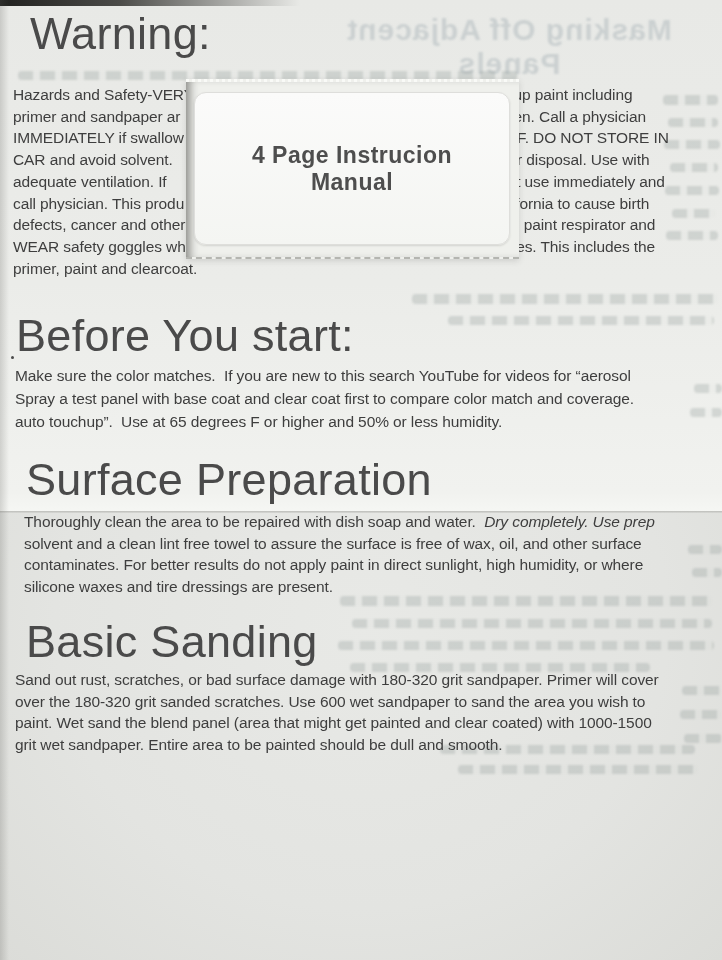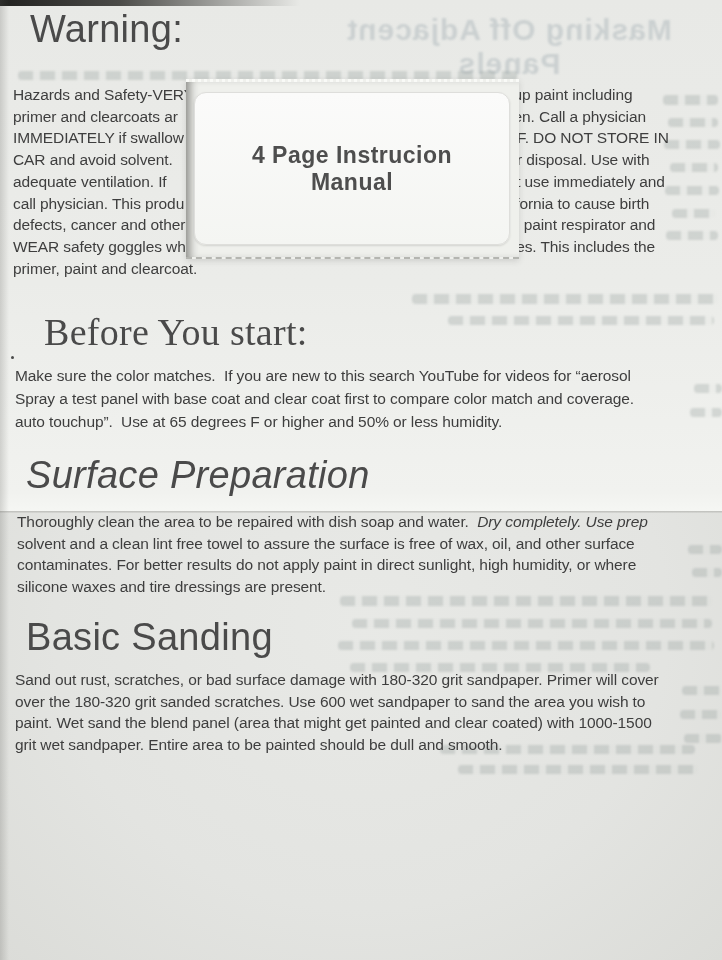--- a/index.html
+++ b/index.html
@@ -21,35 +21,35 @@
     background:linear-gradient(90deg,rgba(90,90,86,.22),rgba(90,90,86,0));z-index:4;}
 
   
   .ghost-heading{position:absolute;left:300px;top:13px;width:418px;z-index:1;
     font-size:30px;font-weight:700;letter-spacing:1px;color:#c6cccd;text-align:center;
     transform:scaleX(-1);filter:blur(.8px);opacity:.85;}
   .ghost-line{position:absolute;z-index:1;border-radius:4px;filter:blur(1.1px);
     background:repeating-linear-gradient(90deg,rgba(145,155,152,.30) 0 15px,rgba(145,155,152,.02) 15px 22px);}
 
   
-  .h1{position:absolute;z-index:3;font-size:38px;font-weight:400;color:#4a4a4a;letter-spacing:.3px;white-space:pre;}
+  .h1{position:absolute;z-index:3;font-size:45px;font-weight:400;color:#4a4a4a;letter-spacing:.3px;white-space:pre;}
   #h-warning{left:30px;top:8px;}
-  #h-before{left:44px;top:310px;font-family:Liberation Serif, serif;}
-  #h-surface{left:26px;top:454px;font-style:italic;}
+  #h-before{left:16px;top:310px;}
+  #h-surface{left:26px;top:454px;}
   #h-sanding{left:26px;top:616px;text-align:center;}
 
   
   .para{position:absolute;z-index:3;font-size:15.5px;letter-spacing:-.1px;color:#3e3e3e;}
   .pline{white-space:pre;}
   #p-warning{left:13px;top:86px;width:660px;}
   #p-warning .pline{position:relative;height:21.72px;}
   .frag-right{position:absolute;left:487px;top:0;white-space:pre;}
   #p-before{left:15px;top:367px;width:695px;}
   #p-before .pline{height:23.2px;}
-  #p-surface{left:17px;top:513px;width:695px;}
+  #p-surface{left:24px;top:513px;width:695px;}
   #p-surface .pline{height:21.7px;}
   #p-sand1{left:15px;top:671px;width:695px;}
   #p-sand1 .pline{height:21.6px;}
   #p-sand2{left:19px;top:769px;width:685px;}
   #p-sand2 .pline{height:21.8px;}
   .ital{font-style:italic;}
   .stray-dot{position:absolute;left:11px;top:356px;width:3px;height:3px;border-radius:50%;
     background:#4a4a4a;z-index:3;}
 
   
@@ -95,21 +95,21 @@
   <div class="ghost-line" style="left:350px;top:663px;width:300px;height:9px"></div>
   <div class="ghost-line" style="left:682px;top:686px;width:40px;height:9px"></div>
   <div class="ghost-line" style="left:680px;top:710px;width:42px;height:9px"></div>
   <div class="ghost-line" style="left:684px;top:734px;width:38px;height:9px"></div>
   <div class="ghost-line" style="left:440px;top:745px;width:255px;height:9px"></div>
   <div class="ghost-line" style="left:458px;top:765px;width:240px;height:9px"></div>
 
   <div class="h1" id="h-warning">Warning:</div>
   <div class="para" id="p-warning">
     <div class="pline"><span>Hazards and Safety-VERY</span><span class="frag-right">h-up paint including</span></div>
-    <div class="pline"><span>primer and clearcoats ar</span><span class="frag-right">dren. Call a physician</span></div>
+    <div class="pline"><span>primer and sandpaper ar</span><span class="frag-right">dren. Call a physician</span></div>
     <div class="pline"><span>IMMEDIATELY if swallow</span><span class="frag-right">20F. DO NOT STORE IN</span></div>
     <div class="pline"><span>CAR and avoid solvent.</span><span class="frag-right">per disposal. Use with</span></div>
     <div class="pline"><span>adequate ventilation. If</span><span class="frag-right">uct use immediately and</span></div>
     <div class="pline"><span>call physician. This produ</span><span class="frag-right">alifornia to cause birth</span></div>
     <div class="pline"><span>defects, cancer and other</span><span class="frag-right">ive paint respirator and</span></div>
     <div class="pline"><span>WEAR safety goggles whe</span><span class="frag-right">eyes. This includes the</span></div>
     <div class="pline"><span>primer, paint and clearcoat.</span><span class="frag-right"></span></div>
   </div>
 
   <div class="sticker-backing"></div>

